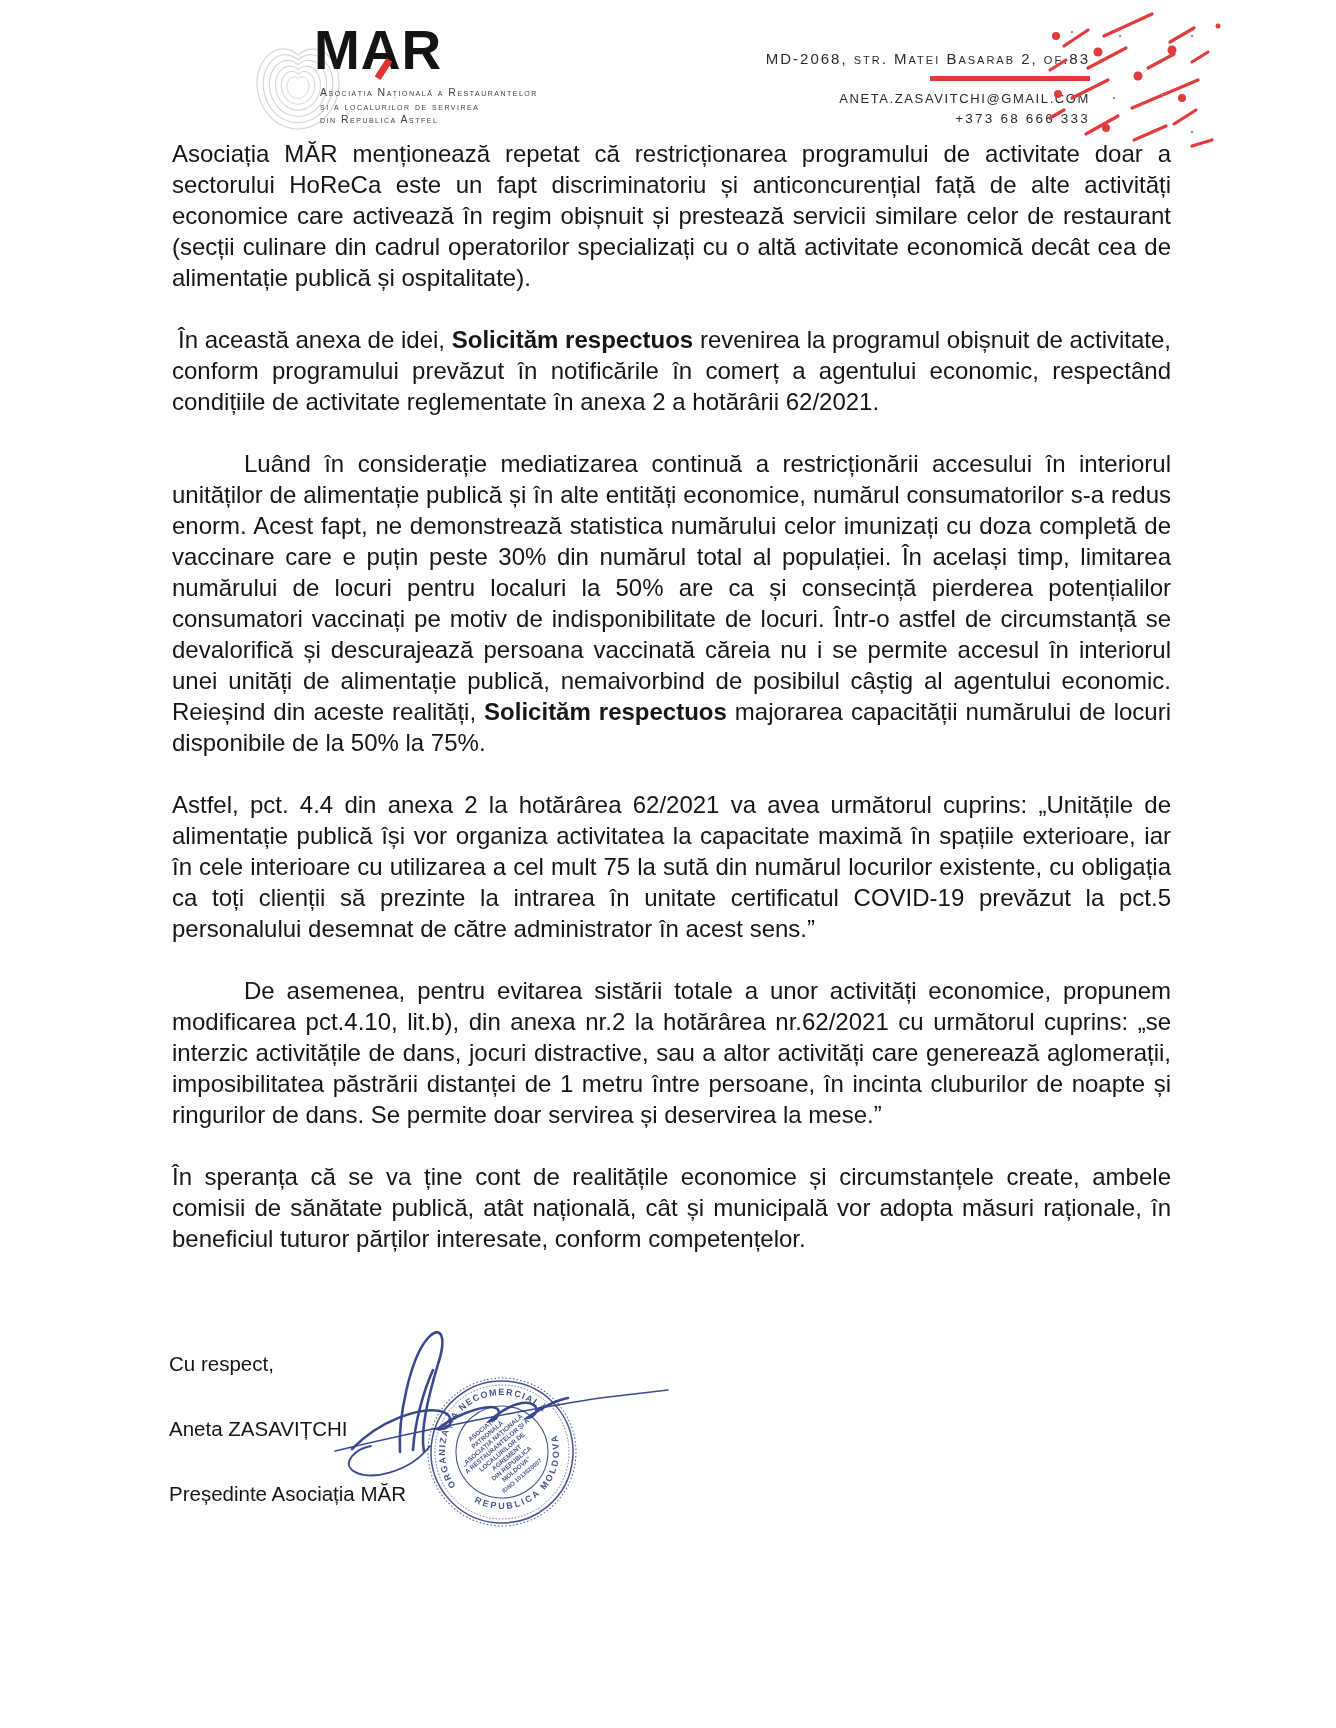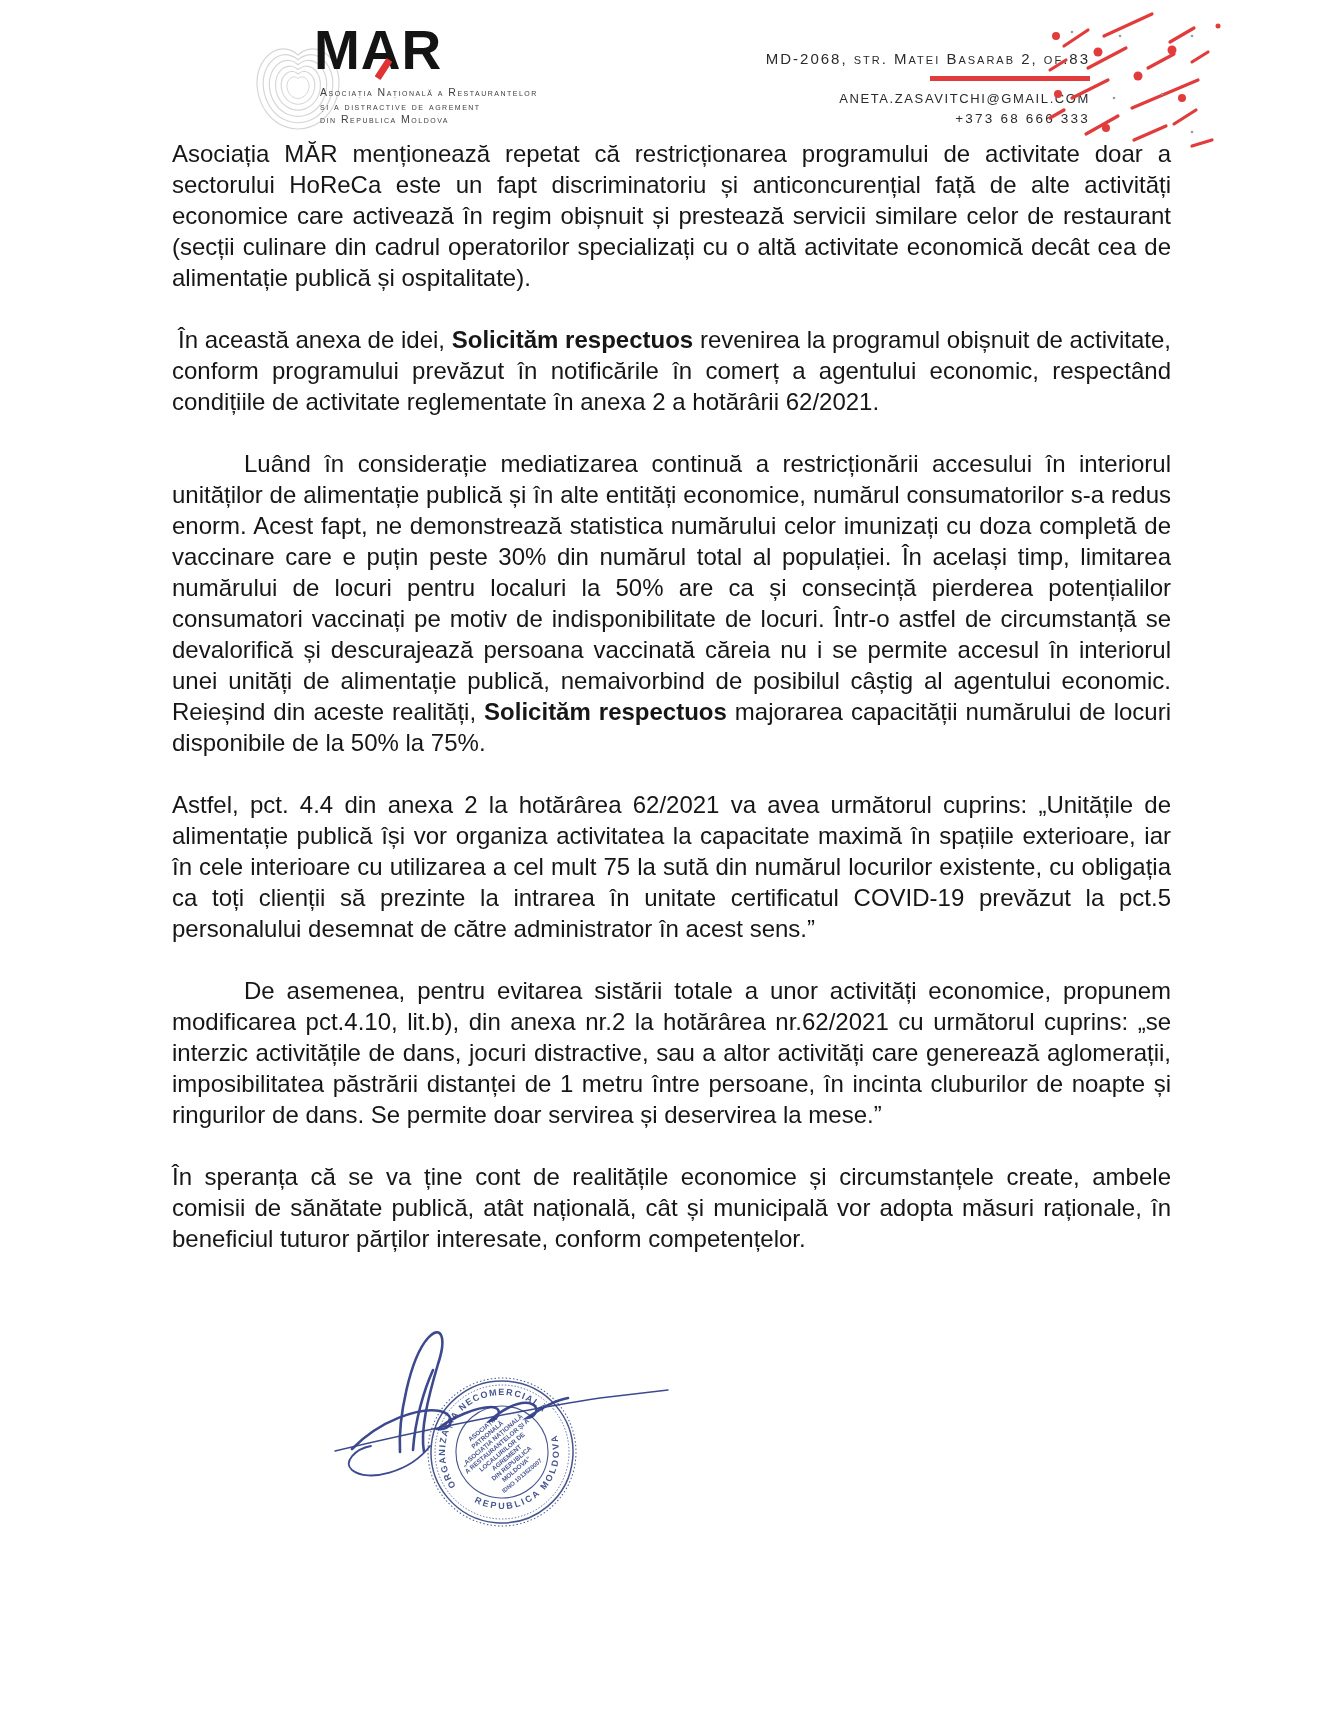--- a/index.html
+++ b/index.html
@@ -64,22 +64,22 @@
             </g>
           <g stroke-width="3.4" transform="scale(0.27)">
               <path d="M0-30C-6-36-16-38-24-33C-35-26-40-12-38 2C-36 18-26 32-12 37C-4 40 4 40 12 37C26 32 36 18 38 2C40-12 35-26 24-33C16-38 6-36 0-30Z"></path>
             </g>
         </g>
       </svg>
       <div class="wordmark"><span>M</span><span>A</span><span>R</span></div>
       <div class="mar-accent"></div>
       <div class="tagline">
         <div>Asociația Națională a Restaurantelor</div>
-        <div>și a distractive de agrement</div>
-        <div>din Republica Moldova</div>
+        <div>și a localurilor de servirea</div>
+        <div>din Republica Astfel</div>
       </div>
     </div>
 
     <div class="contact">
       <div class="addr">MD-2068, str. Matei Basarab 2, of.83</div>
       <div class="red-rule"></div>
       <div class="email">ANETA.ZASAVITCHI@GMAIL.COM</div>
       <div class="phone">+373 68 666 333</div>
     </div>
 
@@ -129,20 +129,25 @@
 
     <p class="para indent"><span>Luând în considerație mediatizarea continuă a restricționării accesului în interiorul unităților de alimentație publică și în alte entități economice, numărul consumatorilor s-a redus enorm. Acest fapt, ne demonstrează statistica numărului celor imunizați cu doza completă de vaccinare care e puțin peste 30% din numărul total al populației. În același timp, limitarea numărului de locuri pentru localuri la 50% are ca și consecință pierderea potențialilor consumatori vaccinați pe motiv de indisponibilitate de locuri. Într-o astfel de circumstanță se devalorifică și descurajează persoana vaccinată căreia nu i se permite accesul în interiorul unei unități de alimentație publică, nemaivorbind de posibilul câștig al agentului economic. Reieșind din aceste realități, </span><span class="b">Solicităm respectuos</span><span> majorarea capacității numărului de locuri disponibile de la 50% la 75%.</span></p>
 
     <p class="para"><span>Astfel, pct. 4.4 din anexa 2 la hotărârea 62/2021 va avea următorul cuprins: </span><span class="i">„Unitățile de alimentație publică își vor organiza activitatea la capacitate maximă în spațiile exterioare, iar în cele interioare cu utilizarea a cel mult 75 la sută din numărul locurilor existente, cu obligația ca toți clienții să prezinte la intrarea în unitate certificatul COVID-19 prevăzut la pct.5 personalului desemnat de către administrator în acest sens.”</span></p>
 
     <p class="para indent"><span>De asemenea, pentru evitarea sistării totale a unor activități economice, propunem modificarea pct.4.10, lit.b), din anexa nr.2 la hotărârea nr.62/2021 cu următorul cuprins</span><span class="i">: „se interzic activitățile de dans, jocuri distractive, sau a altor activități care generează aglomerații, imposibilitatea păstrării distanței de 1 metru între persoane, în incinta cluburilor de noapte și ringurilor de dans. Se permite doar servirea și deservirea la mese.”</span></p>
 
     <p class="para"><span>În speranța că se va ține cont de realitățile economice și circumstanțele create, ambele comisii de sănătate publică, atât națională, cât și municipală vor adopta măsuri raționale, în beneficiul tuturor părților interesate, conform competențelor.</span></p>
   </div>
 
+  <div class="sig-block">
+    <p class="sig-line">Cu respect,</p>
+    <p class="sig-line">Aneta ZASAVIȚCHI</p>
+    <p class="sig-line">Președinte Asociația MĂR</p>
+  </div>
 
   <svg class="ink" width="390" height="240" viewBox="300 1310 390 240">
 
     <g fill="none" stroke="#2c3a86" stroke-width="2.6" stroke-linecap="round" opacity="0.92">
       <path d="M400 1452 C 398 1418 410 1358 428 1338 C 441 1324 447 1337 438 1364 C 428 1398 420 1430 424 1452"></path>
       <path d="M413 1450 C 415 1420 424 1390 433 1370"></path>
       <path d="M352 1449 C 380 1420 420 1407 440 1411 C 457 1415 452 1431 438 1429 C 452 1417 477 1407 491 1407 C 503 1407 500 1419 490 1421 C 500 1411 517 1401 529 1403 C 541 1406 537 1417 527 1418 C 540 1409 556 1400 568 1398"></path>
       <path d="M430 1446 C 410 1472 368 1483 352 1470 C 343 1462 355 1449 371 1446" stroke-width="1.8"></path>
       <path d="M335 1451 C 430 1428 540 1407 600 1398 L 668 1390" stroke-width="1.4"></path>
     </g>

